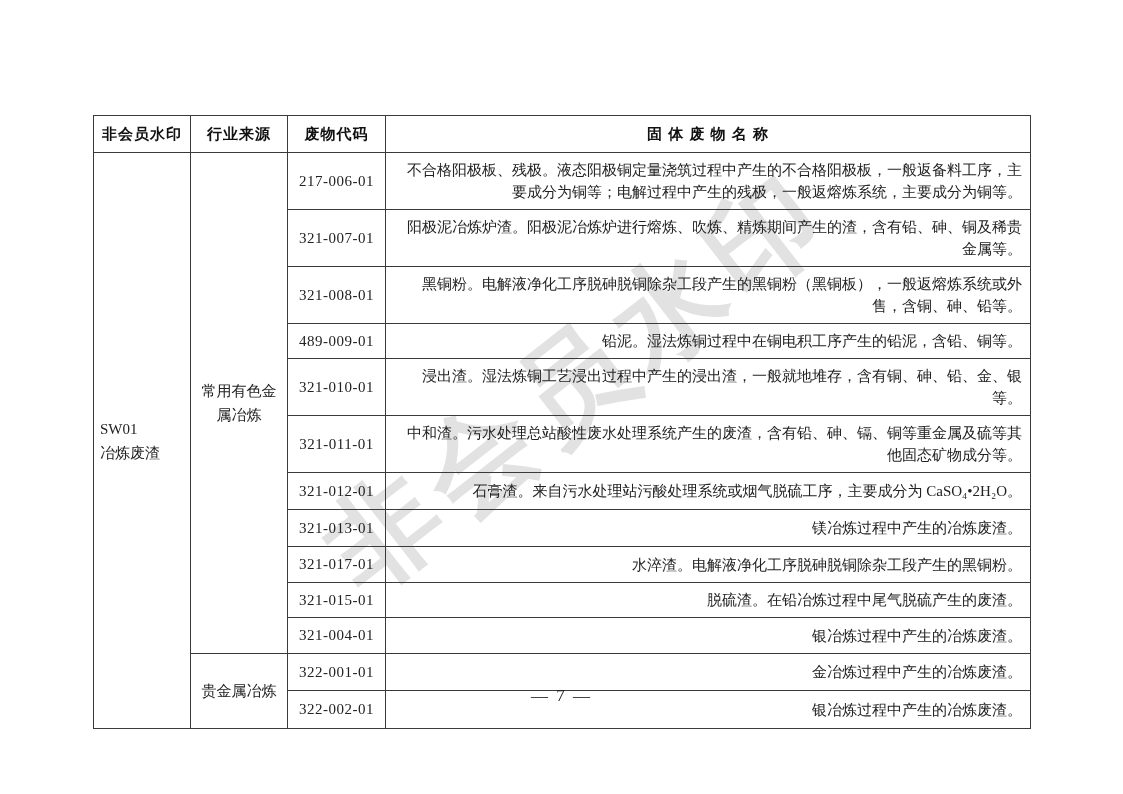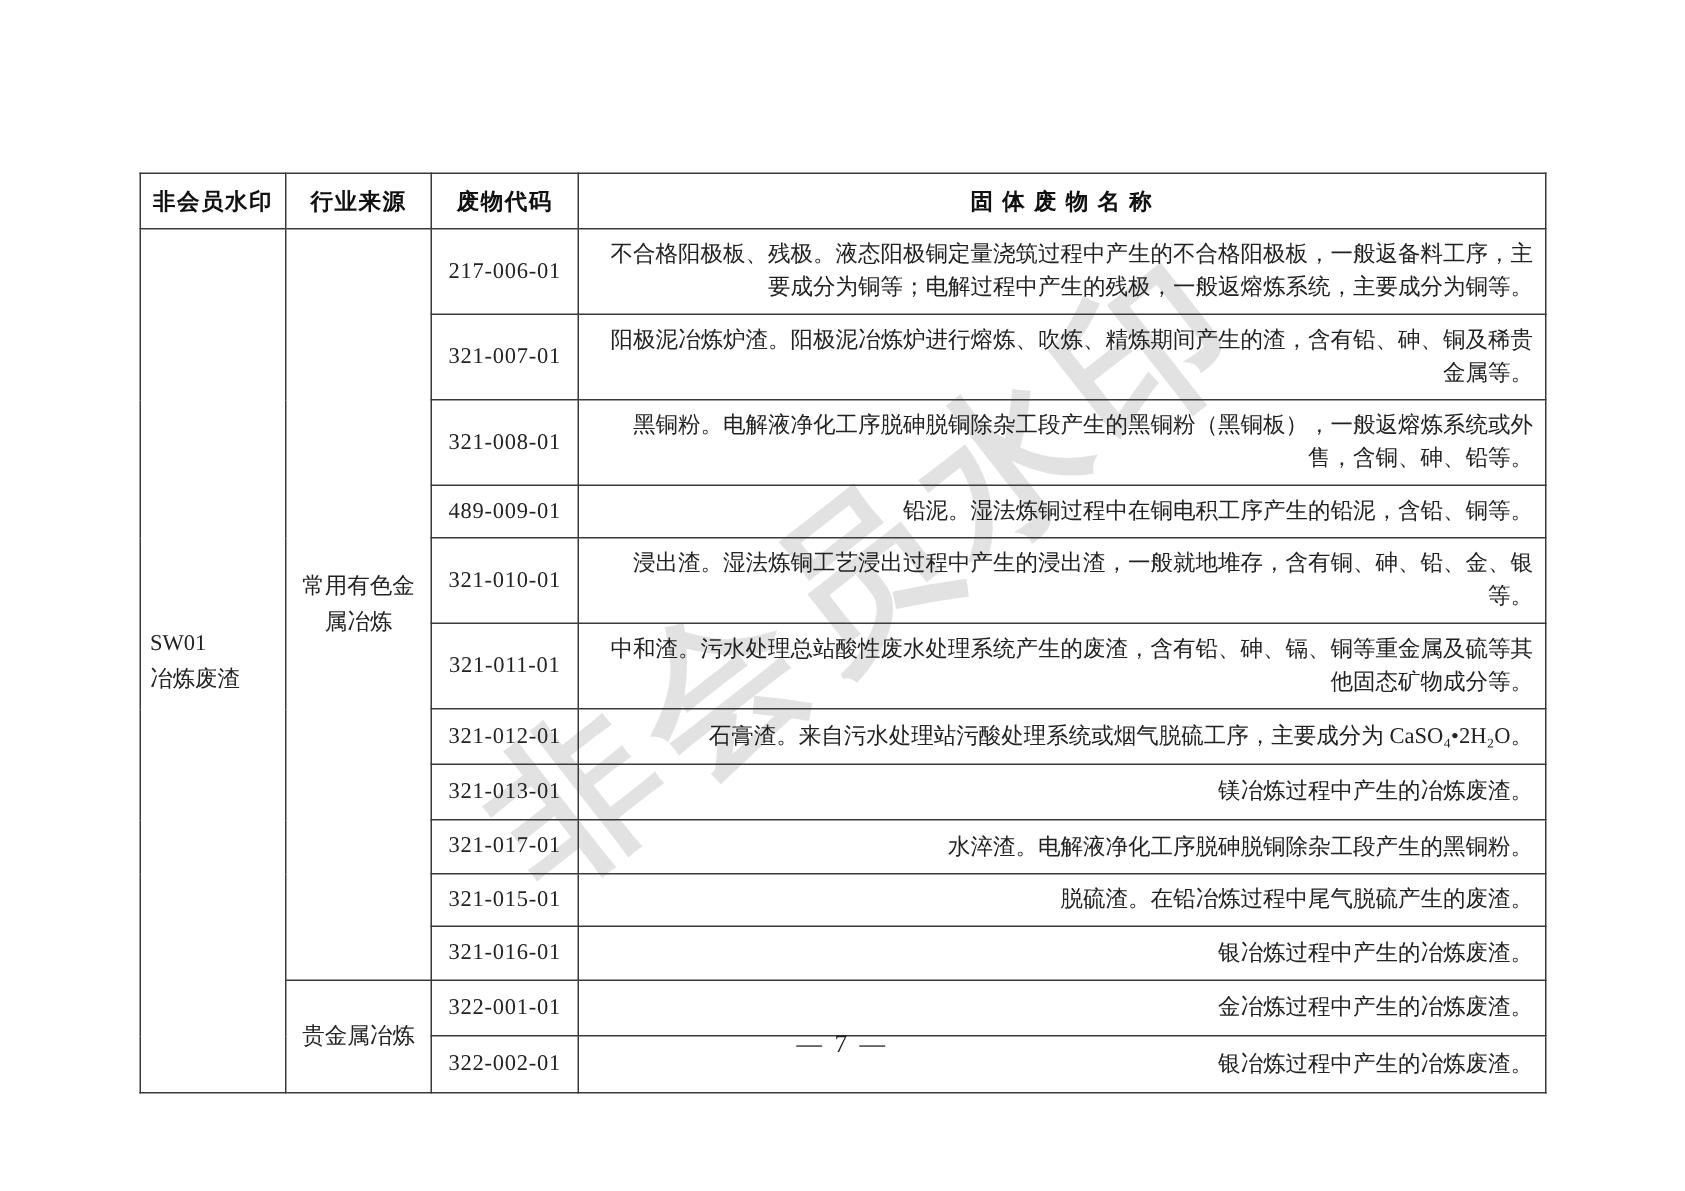--- a/index.html
+++ b/index.html
@@ -148,21 +148,21 @@
     </tr>
     <tr style="height:36px">
       <td class="cell-code">321-017-01</td>
       <td class="cell-name">水淬渣。电解液净化工序脱砷脱铜除杂工段产生的黑铜粉。</td>
     </tr>
     <tr style="height:35px">
       <td class="cell-code">321-015-01</td>
       <td class="cell-name">脱硫渣。在铅冶炼过程中尾气脱硫产生的废渣。</td>
     </tr>
     <tr style="height:36px">
-      <td class="cell-code">321-016-01</td>
+      <td class="cell-code">321-004-01</td>
       <td class="cell-name">银冶炼过程中产生的冶炼废渣。</td>
     </tr>
     <tr style="height:37px">
       <td class="cell-industry" rowspan="2">贵金属冶炼</td>
       <td class="cell-code">322-001-01</td>
       <td class="cell-name">金冶炼过程中产生的冶炼废渣。</td>
     </tr>
     <tr style="height:38px">
       <td class="cell-code">322-002-01</td>
       <td class="cell-name">银冶炼过程中产生的冶炼废渣。</td>

